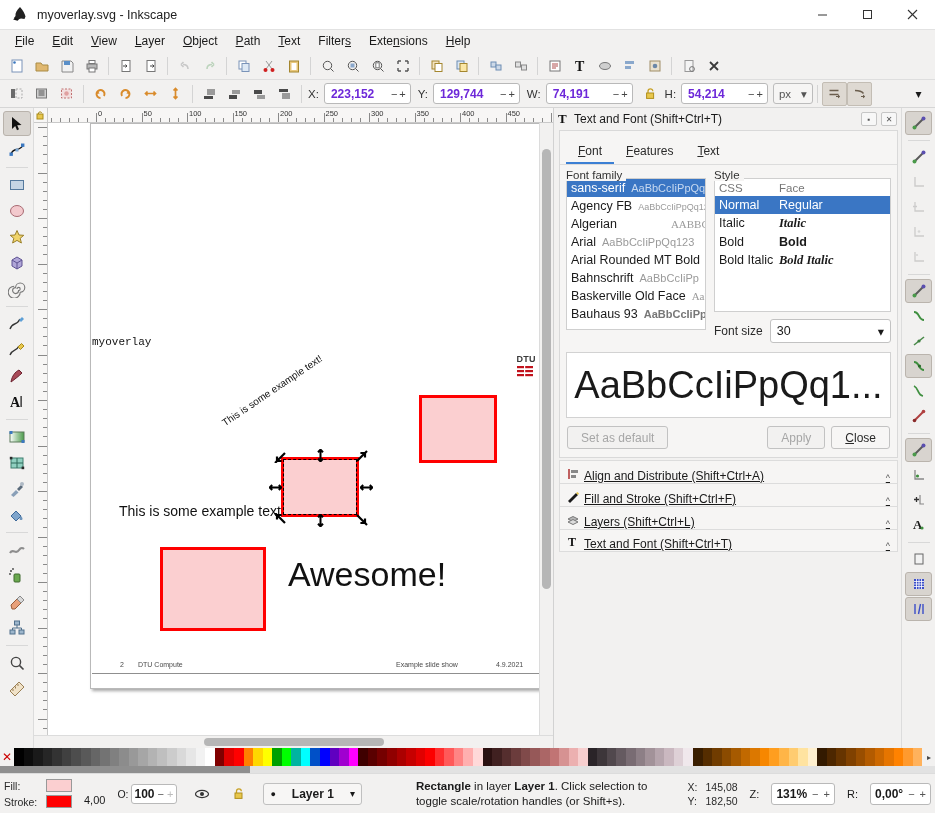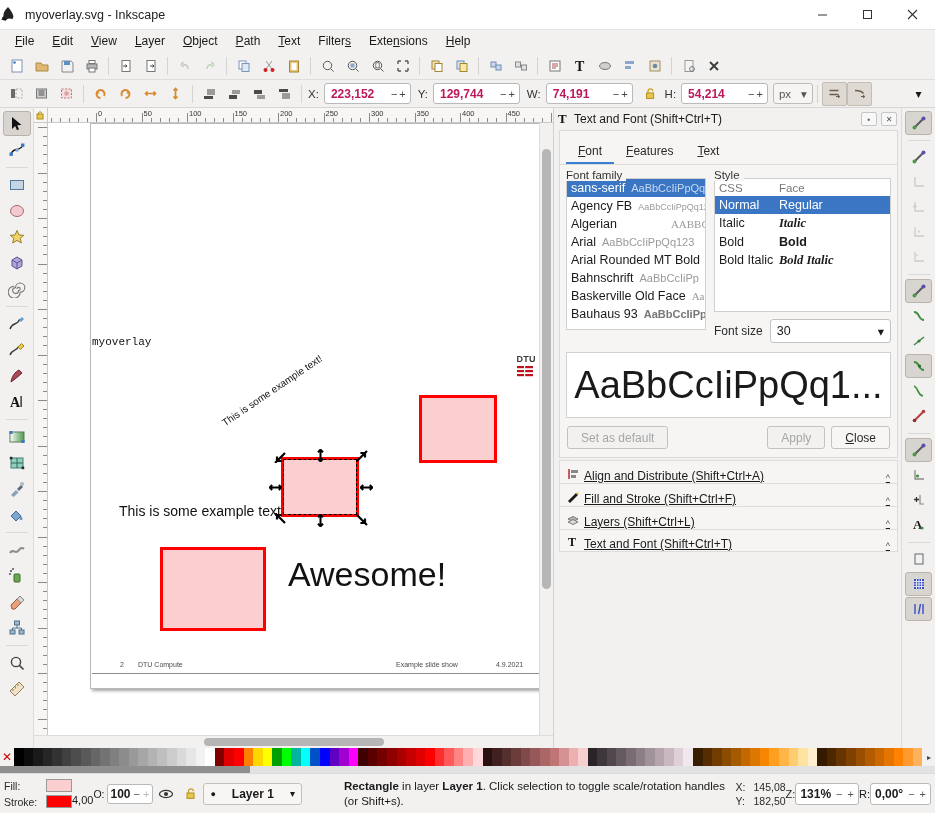--- a/index.html
+++ b/index.html
@@ -7,41 +7,41 @@
   body {
     width:935px; height:813px; overflow:hidden;
     font-family:"Liberation Sans", sans-serif;
     font-size:12px; color:#1a1a1a;
     background:#f0f0f0;
   }
   .app { width:935px; height:813px; position:relative; background:#f2f1f0; display:flex; flex-direction:column; }
 
   
   .titlebar { height:30px; background:#ffffff; display:flex; align-items:center; flex:0 0 auto; border-bottom:1px solid #e2e2e2;}
-  .title-left { display:flex; align-items:center; padding-left:0; gap:8px; flex:1;text-align:right; }
+  .title-left { display:flex; align-items:center; padding-left:12px; gap:8px; flex:1;text-align:right; }
   .app-logo { width:17px; height:17px; position:relative; }
   .title-text { font-size:12.5px; color:#222; }
   .win-btns { display:flex; height:30px; }
   .win-btn { width:45px; height:30px; display:flex; align-items:center; justify-content:center; color:#333; font-size:13px; }
 
   
   .menubar { height:22px; background:#f2f1f0; display:flex; align-items:center; padding-left:6px; gap:0px; flex:0 0 auto; }
   .menu-item { padding:2px 9px; font-size:12px; color:#1a1a1a; cursor:default; }
   .menu-item u { text-decoration:underline; }
 
   
   .cmdbar { height:28px; background:#f2f1f0; display:flex; align-items:center; padding:0 4px; gap:0px; flex:0 0 auto; border-bottom:1px solid #dedede;}
   .tb-btn { width:25px; height:24px; display:flex; align-items:center; justify-content:center; border-radius:2px; }
   .tb-sep { width:1px; height:18px; background:#d4d4d4; margin:0 4px; }
 
   .selbar { height:28px; background:#f2f1f0; display:flex; align-items:center; padding:0 4px; flex:0 0 auto; border-bottom:1px solid #d6d6d6; }
   .spin { display:flex; align-items:center; gap:3px; margin-right:5px; }
   .spin-label { font-size:11.5px; color:#333; padding:0 2px; }
   .spin-box { display:flex; align-items:center; height:21px; background:#fff; border:1px solid #b9b9b9; border-radius:3px; }
-  .spin-val { padding:0 6px; font-size:12px; font-weight:bold; color:#be185d; min-width:66px; }
+  .spin-val { padding:0 6px; font-size:12px; font-weight:bold; color:#6d28d9; min-width:66px; }
   .spin-pm { display:flex; gap:2px; padding-right:4px; color:#444; font-size:11px; }
   .unitsel { display:flex; align-items:center; height:21px; background:#f6f5f4; border:1px solid #bcbcbc; border-radius:3px; padding:0 5px; gap:10px; font-size:11.5px; color:#555;}
 
   
   .bodyrow { flex:1 1 auto; display:flex; min-height:0; }
 
   
   .toolbox { width:34px; background:#f2f1f0; display:flex; flex-direction:column; align-items:center; padding-top:3px; border-right:1px solid #dcdcdc; flex:0 0 auto; }
   .tool { width:28px; height:25px; display:flex; align-items:center; justify-content:center; border-radius:3px; margin-bottom:1px; }
   .tool.active { background:#d8d4cf; border:1px solid #b9b3ac; }
@@ -119,21 +119,21 @@
   
   .palette-row { height:18px; display:flex; align-items:stretch; background:#f2f1f0; flex:0 0 auto; }
   .pal-none { width:14px; display:flex; align-items:center; justify-content:center; color:#c00; font-size:12px; background:#f2f1f0;}
   .pal-swatches { flex:1; display:flex; overflow:hidden; }
   .pal-sw { flex:1 0 auto; width:5px; }
   .pal-arrow { width:12px; display:flex; align-items:center; justify-content:center; font-size:8px; color:#444;}
   .pal-scroll { height:7px; background:#e2e2e2; }
   .pal-scroll-thumb { height:7px; width:250px; background:#8f8f8f; }
 
   
-  .statusbar { height:40px; background:#f2f1f0; display:flex; align-items:center; flex:0 0 auto; border-top:1px solid #dcdcdc; padding:0 4px; gap:0; }
+  .statusbar { height:40px; background:#f2f1f0; display:flex; align-items:center; flex:0 0 auto; border-top:1px solid #dcdcdc; padding:0 4px; gap:12px; }
   .fs-stack { font-size:10.5px; line-height:14px; color:#2a2a2a; }
   .fs-row { display:flex; align-items:center; gap:4px; height:16px; }
   .fs-label { width:38px; }
   .swatch { width:26px; height:13px; border:1px solid #999; }
   .strokew { font-size:11px; }
   .opac { display:flex; align-items:flex-end; gap:2px; }
   .opac-lbl { font-size:10.5px; }
   .opac-box { height:20px; border:1px solid #b9b9b9; background:#fff; border-radius:3px; display:flex; align-items:center; padding:0 3px; gap:3px;}
   .opac-val { font-size:12px; font-weight:bold; }
   .layer-sel { height:22px; border:1px solid #c0c0c0; background:#f7f6f5; border-radius:3px; display:flex; align-items:center; padding:0 6px; gap:16px; font-size:12px; font-weight:bold;}

